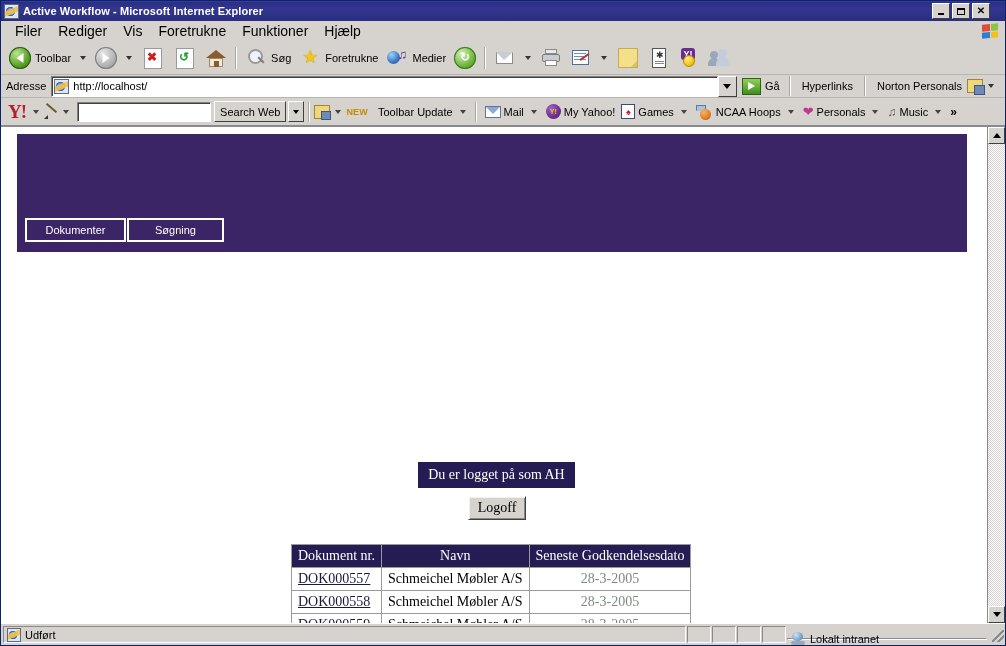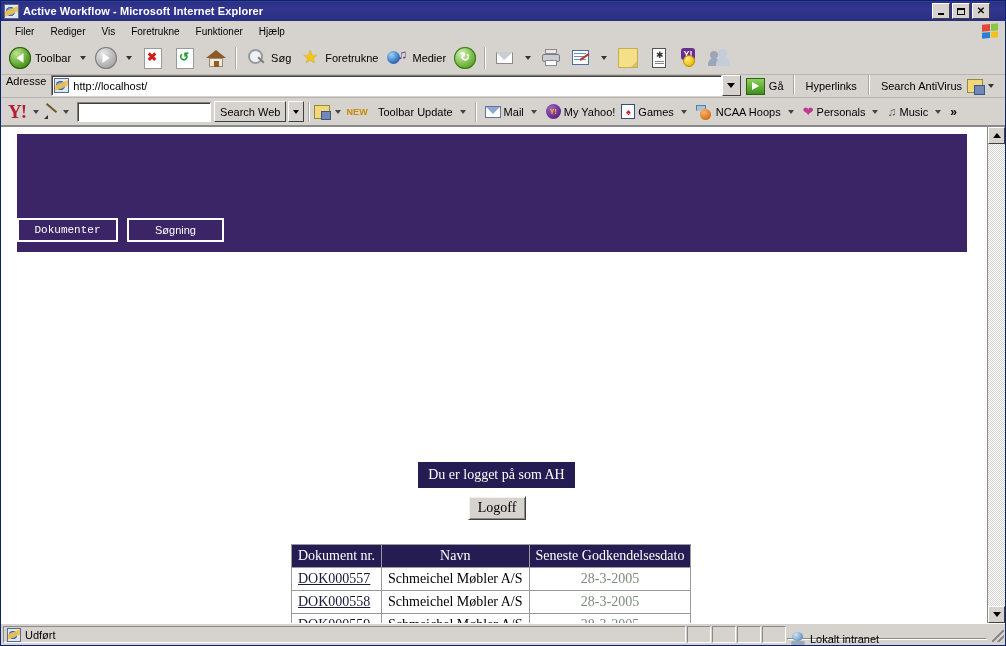--- a/index.html
+++ b/index.html
@@ -87,21 +87,21 @@
     background: #d6d3ce;
     display: flex;
     align-items: center;
     padding-left: 6px;
     flex: none;
     position: relative;
     border-bottom: 1px solid #d6d3ce;
   }
   .menubar .mi {
     padding: 2px 8px;
-    font-size: 10px;
+    font-size: 14px;
     color: #000;
     white-space: nowrap;
     text-align: center;
   }
   .menubar .mwin {
     position: absolute;
     right: 4px; top: 1px;
     width: 22px; height: 18px;
     display: flex; align-items: center; justify-content: center;
   }
@@ -351,20 +351,21 @@
     position: absolute; left: 8px; top: 10px;
     width: 14px; height: 9px; border-radius: 7px 7px 0 0;
     background: #c3ccd8;
   }
 
   
   .addrbar {
     height: 22px;
     background: #d6d3ce;
     display: flex;
+    align-items: center;
     padding-left: 5px;
     flex: none;
     border-bottom: 1px solid #b8b5b0;
   }
   .addr-label { font-size: 11px; margin-right: 5px; color: #000; }
   .addr-input {
     flex: 1;
     height: 19px;
     background: #fff;
     border: 1px solid;
@@ -594,21 +595,21 @@
     position: absolute;
     bottom: 10px;
     height: 24px;
     border: 2px solid #ffffff;
     background: #3b2566;
     color: #ffffff;
     font-size: 11px;
     display: flex; align-items: center; justify-content: center;
     box-sizing: border-box;
   }
-  .banner-btn.b1 { left: 0; width: 101px; font-family: Liberation Mono, monospace; }
+  .banner-btn.b1 { left: 8px; width: 101px; }
   .banner-btn.b2 { left: 110px; width: 97px; }
 
   .loginbox {
     position: absolute;
     left: 417px; top: 335px;
     width: 157px; height: 26px;
     background: #241c52;
     color: #ffffff;
     font-family: "Liberation Serif", serif;
     font-size: 14px;
@@ -902,21 +903,21 @@
           <span class="a"></span>
         </span>
       <span class="go-label">Gå</span>
     </div>
     <span class="addr-sep"></span>
     <div class="addr-right-item">
       <span>Hyperlinks</span>
     </div>
     <span class="addr-sep"></span>
     <div class="addr-right-item">
-      <span>Search AntiVirus</span>
+      <span>Norton Personals</span>
       <span class="nav-icon"></span>
       <span class="tb-caret"></span>
     </div>
   </div>
 
   <div class="ytb">
     <span class="y-logo">Y!</span>
     <span class="y-caret"></span>
     <span class="y-pencil">
         <span class="pen2"></span>

